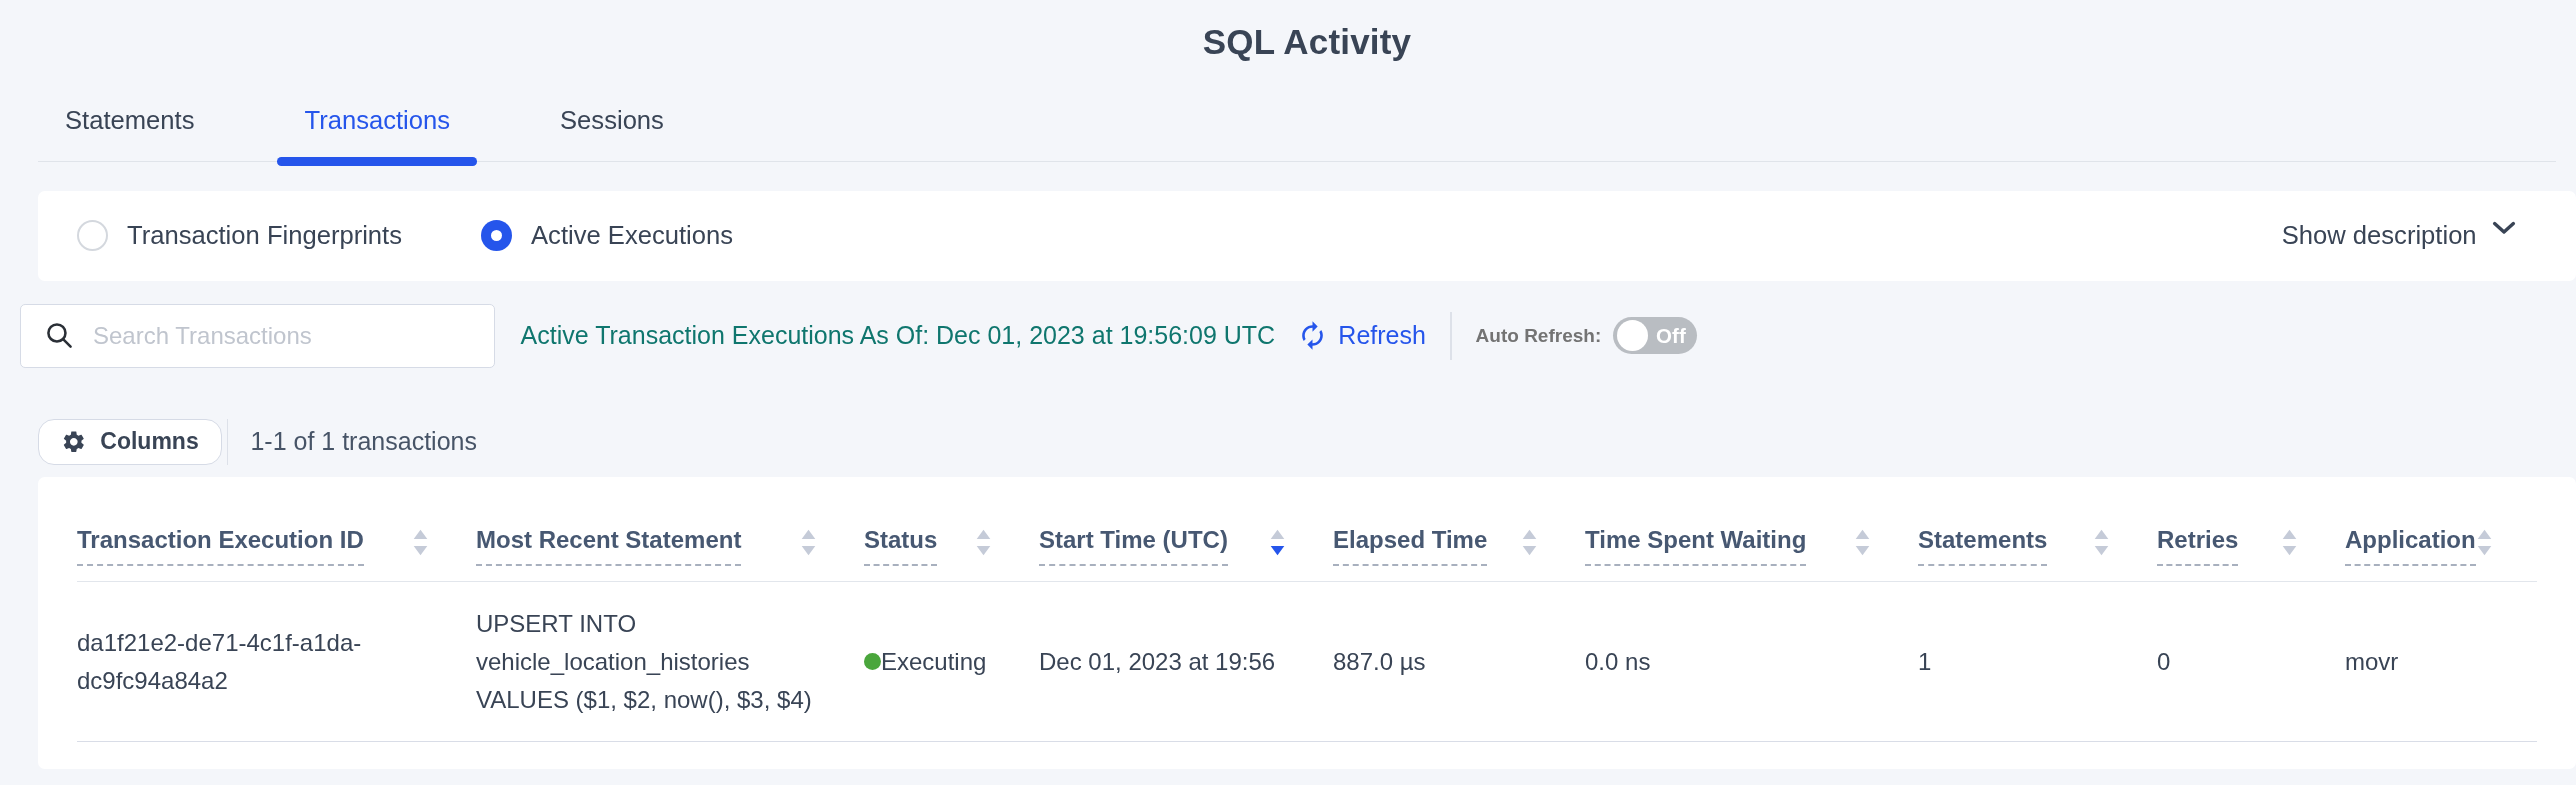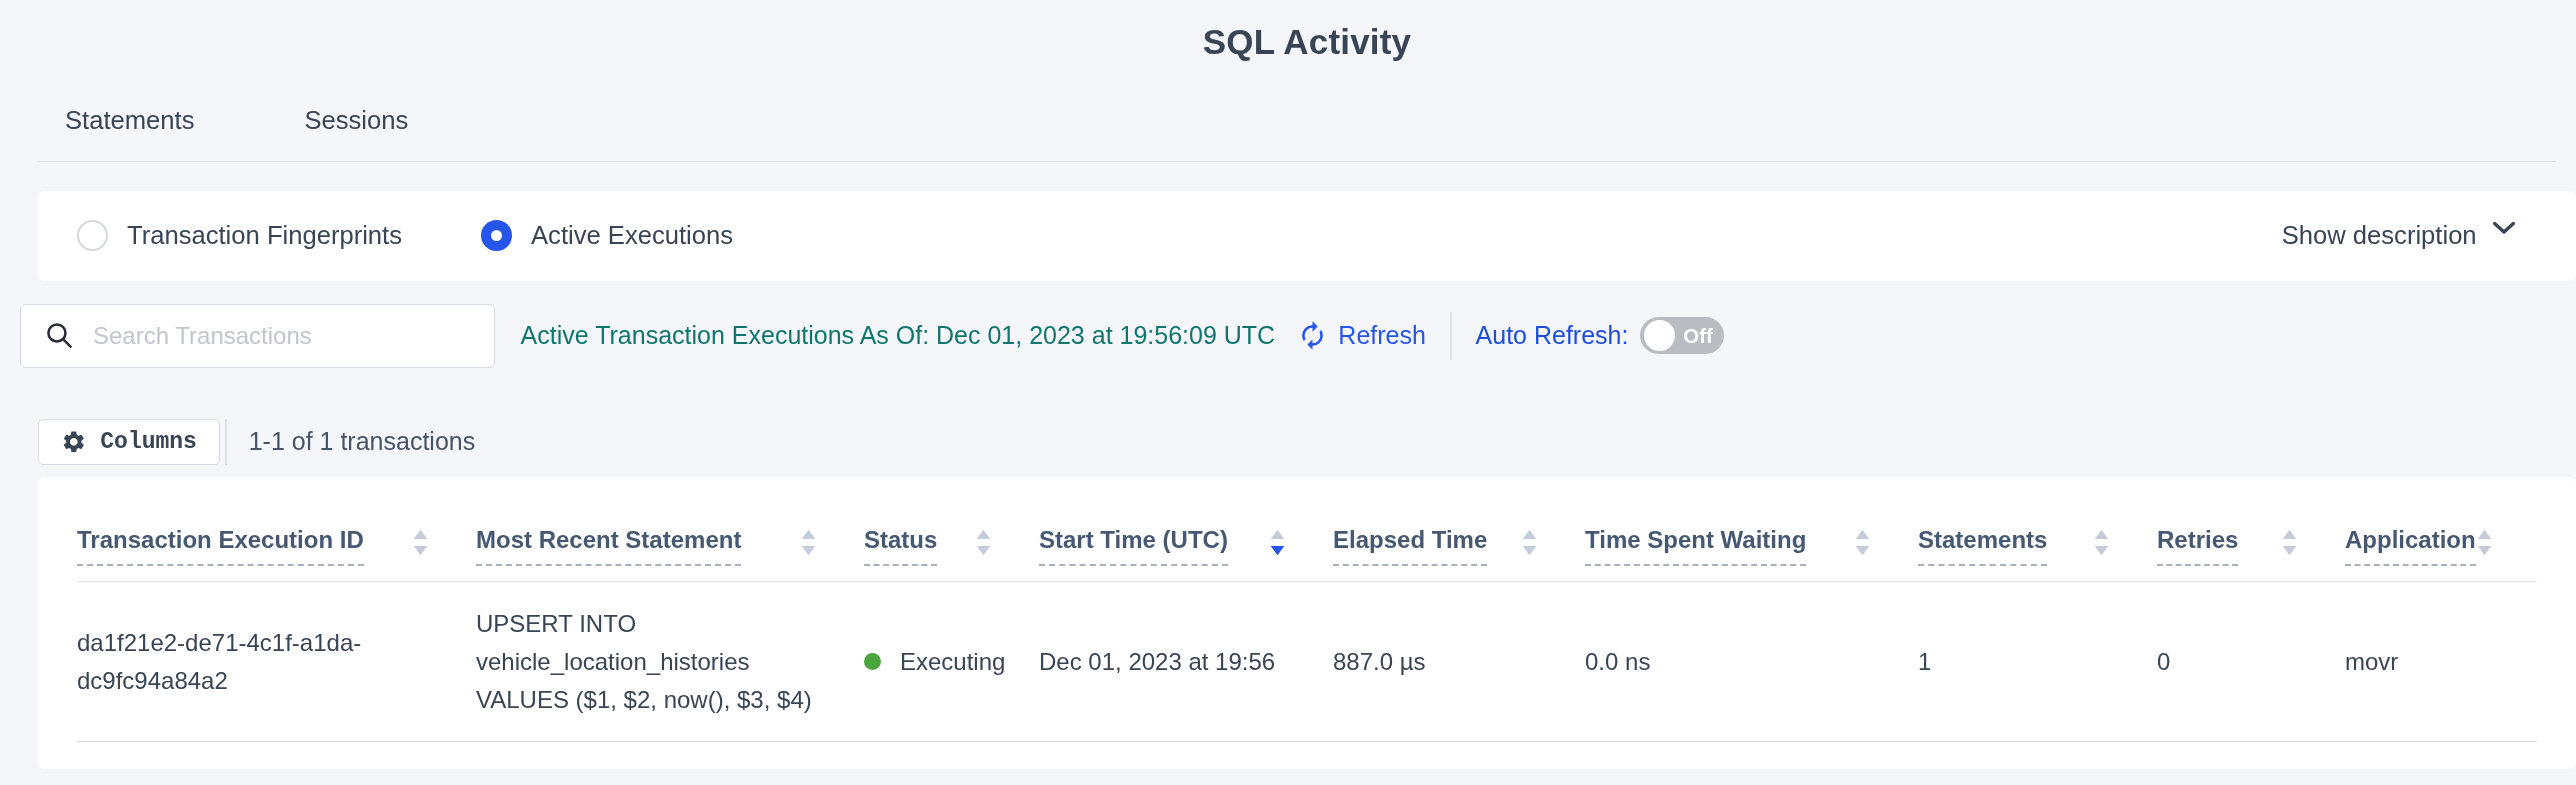--- a/index.html
+++ b/index.html
@@ -80,44 +80,44 @@
     display:flex; align-items:center; gap:13.7px; cursor:pointer;
     font-family:"Liberation Sans", sans-serif;
     font-size:25px; font-weight:700; color:#394455;
   }
   .asof { margin-left:25.6px; font-size:25px; color:#0f766e; white-space:nowrap; }
   .refresh {
     margin-left:22px; display:flex; align-items:center; gap:10.2px;
     color:#2555eb; font-size:25px; cursor:pointer; white-space:nowrap;
   }
   .v-divider { width:1.7px; height:48px; background:#dde1e9; margin:0 24px; flex:none; }
-  .auto-label { font-size:25px; color:#1d4ed8; white-space:nowrap; }
+  .auto-label { font-size:19px; color:#737373; white-space:nowrap;font-weight:bold; }
   .toggle {
     margin-left:12px; width:84px; height:37px; border-radius:19px;
     background:#b9bdc2; display:flex; align-items:center; cursor:pointer;
     position:relative; flex:none;
   }
   .toggle .knob {
     width:31px; height:31px; border-radius:50%; background:#ffffff;
     margin-left:3.4px; flex:none;
   }
   .toggle .toggle-text {
     color:#ffffff; font-size:20.5px; font-weight:700; margin-left:8.5px;
   }
 
   
   .controls-row {
     margin:51px 0 0 38px; width:2538px; height:46px;
     display:flex; align-items:center;
   }
   .columns-btn {
     height:46px; padding:0 22px; background:#ffffff;
-    border:1.7px solid #d6dbe6; border-radius:5px;
+    border:1.7px solid #d6dbe6; border-radius:16px;
     display:flex; align-items:center; gap:13.7px; cursor:pointer;
-    font-family:Liberation Mono, monospace;
+    font-family:Liberation Sans, sans-serif;
     font-size:23px; font-weight:700; color:#394455;
   }
   .v-divider2 { width:1.7px; height:46px; background:#dde1e9; margin:0 0 0 5.1px; flex:none; }
   .count { margin-left:22px; font-size:25px; color:#475467; }
 
   
   .table-card {
     margin:12px 0 0 38px; width:2538px; height:292px;
     padding:0 39px; overflow:hidden;
   }
@@ -128,34 +128,38 @@
   .th-label {
     display:inline-block; font-size:24px; font-weight:700; color:#475872;
     border-bottom:2.6px dashed #a8b0be; padding-bottom:10.2px; white-space:nowrap;
   }
   .sort-icon { margin-left:auto; padding-bottom:6.8px; flex:none; display:flex; }
   .sort-icon .tri-up, .sort-icon .tri-down { fill:#c5cbd8; }
   th.sorted-desc .sort-icon .tri-down { fill:#2555eb; }
   tbody tr { height:160px; border-bottom:1.7px solid #d9dde7; }
   td { vertical-align:middle; font-size:24px; color:#394455; padding-right:25.6px; line-height:38px; }
   td.wrap { word-wrap:break-word; overflow-wrap:break-word; }
-  .status-cell { display:flex; align-items:center; gap:19px; white-space:nowrap; }
+  .status-cell { display:flex; align-items:center; gap:0; white-space:nowrap; }
   .status-dot { width:17px; height:17px; border-radius:50%; background:#4aa63c; flex:none; }
   td.nowrap { white-space:nowrap; }
 </style>
 </head>
 <body>
 
 <div class="page">
 
   <div class="page-title">SQL Activity</div>
 
   <div class="tabs">
     <div class="tab">
       <span>Statements</span>
+    </div>
+    <div class="tab active">
+      <span>Transactions</span>
+      <span class="tab-indicator"></span>
     </div>
     <div class="tab">
       <span>Sessions</span>
     </div>
   </div>
 
   <div class="radio-band card">
     <label class="radio">
       <span class="radio-circle"></span>
       <span class="radio-label">Transaction Fingerprints</span>

